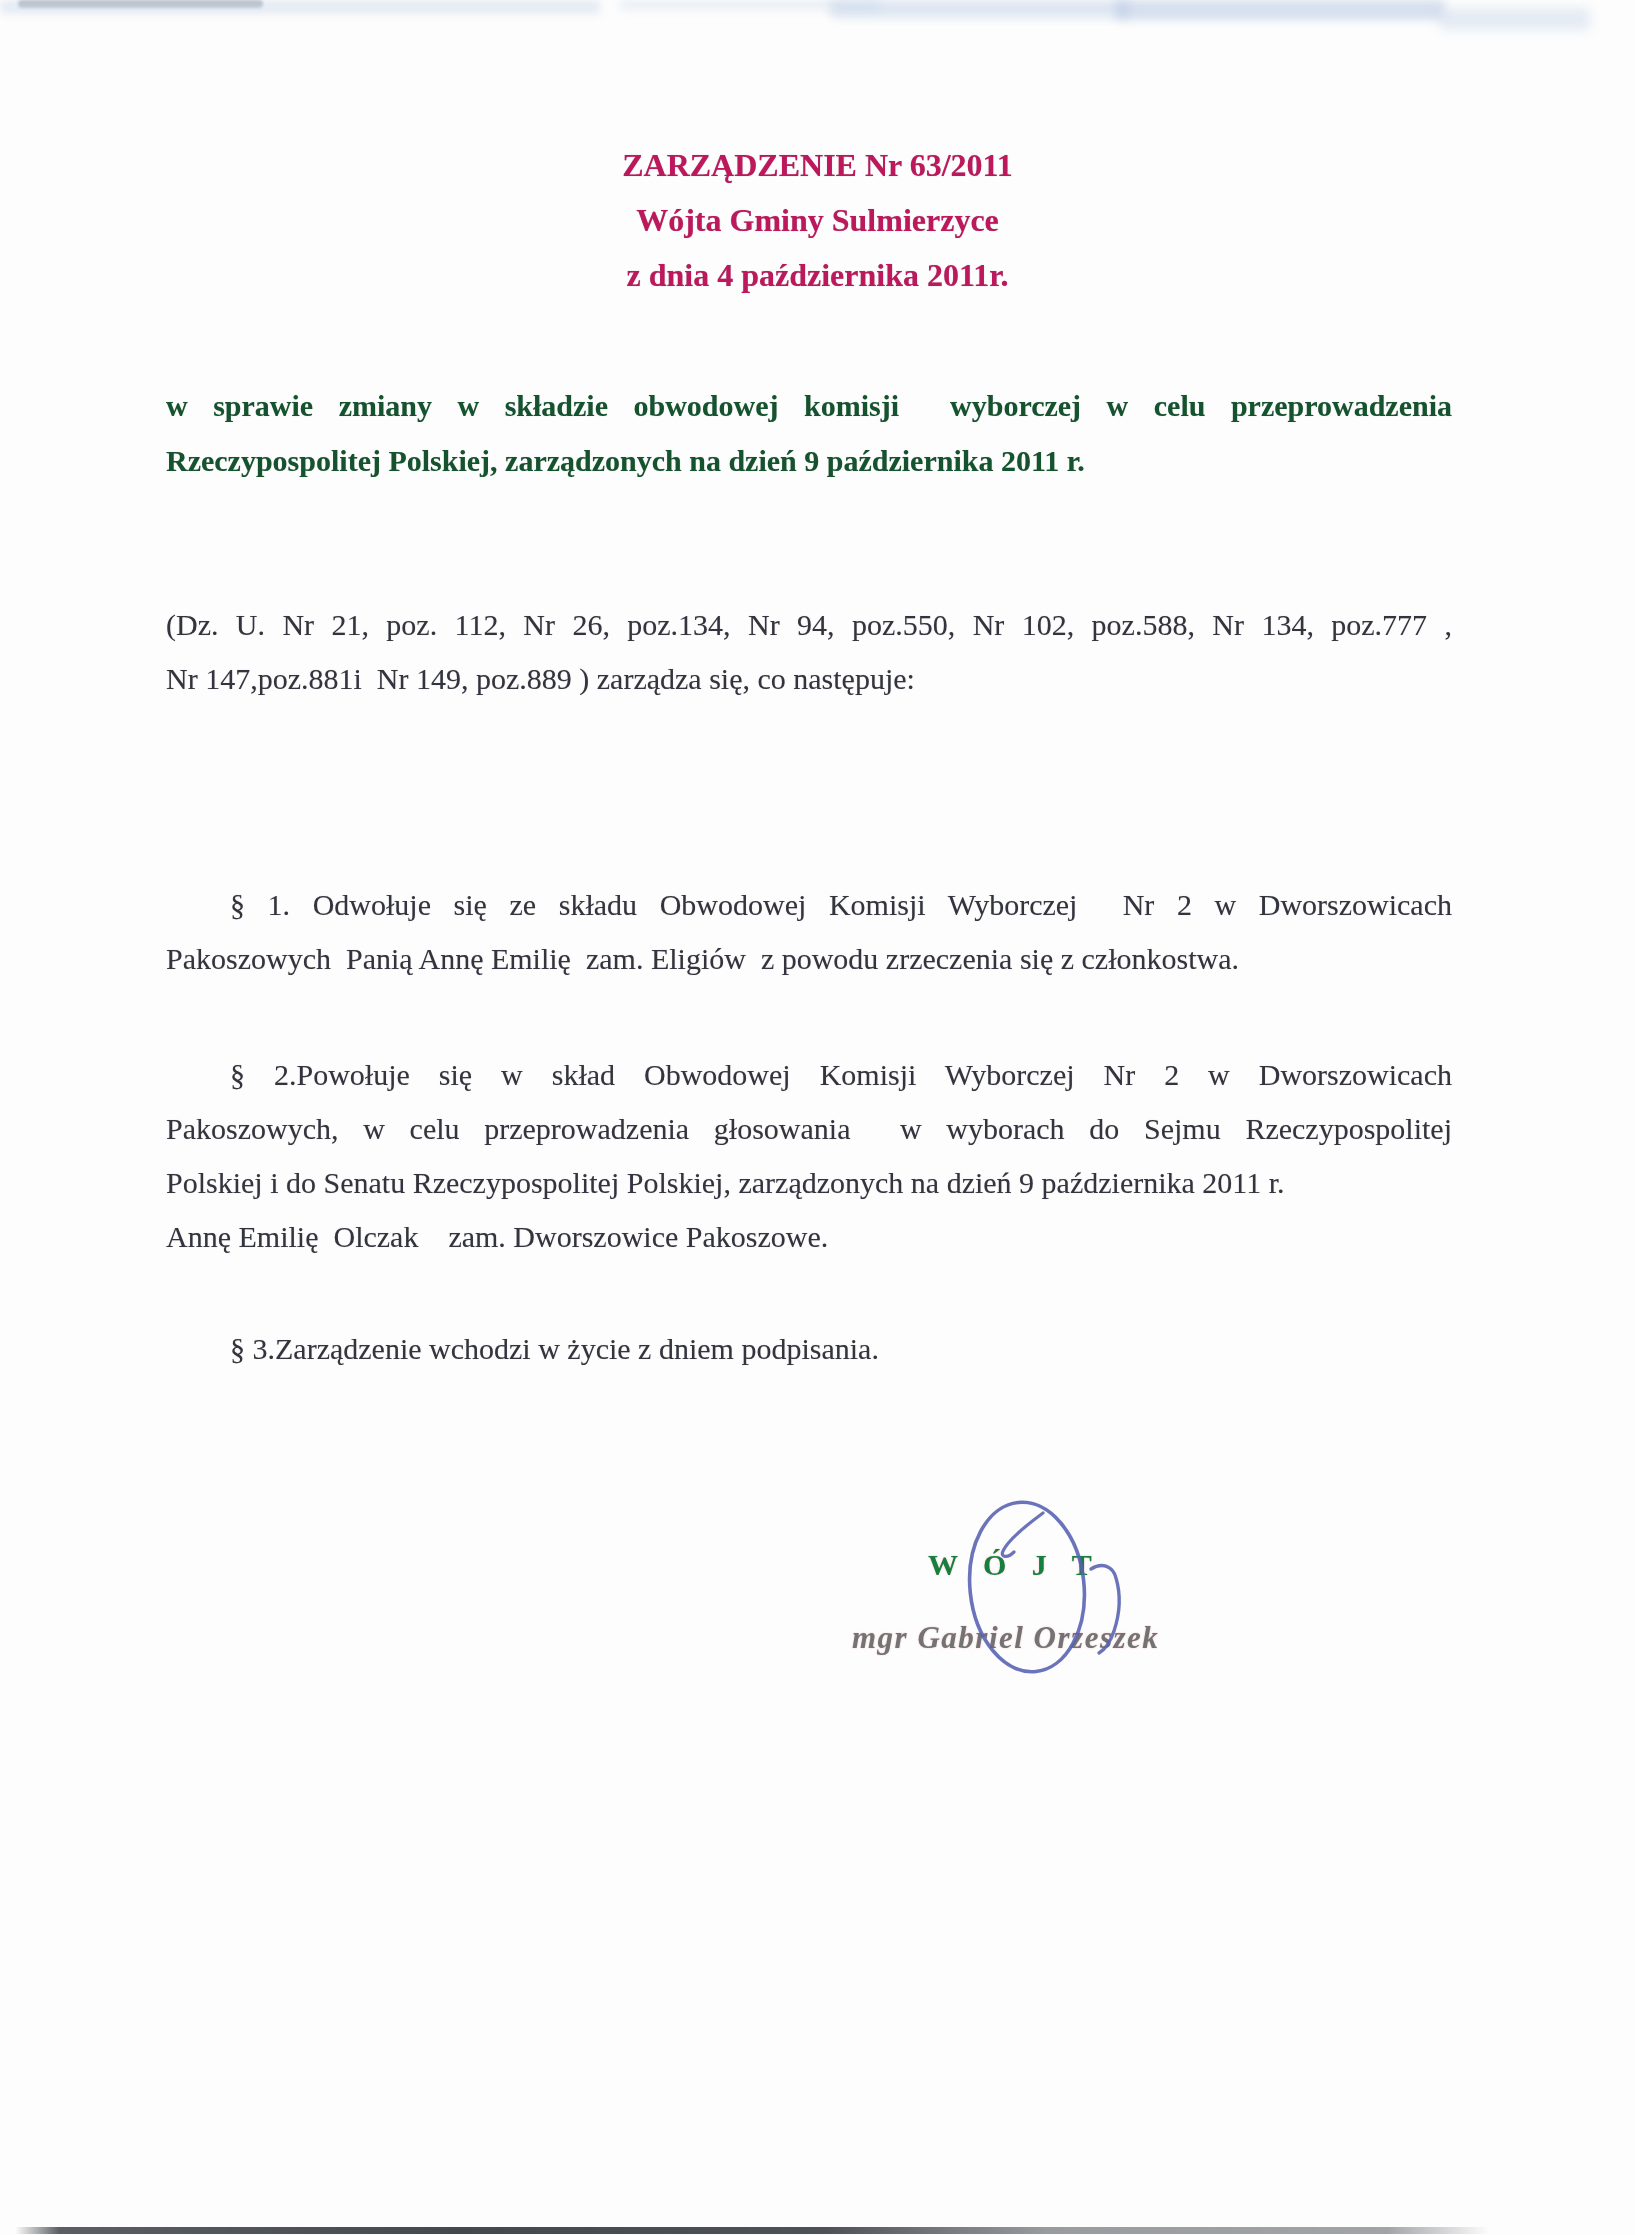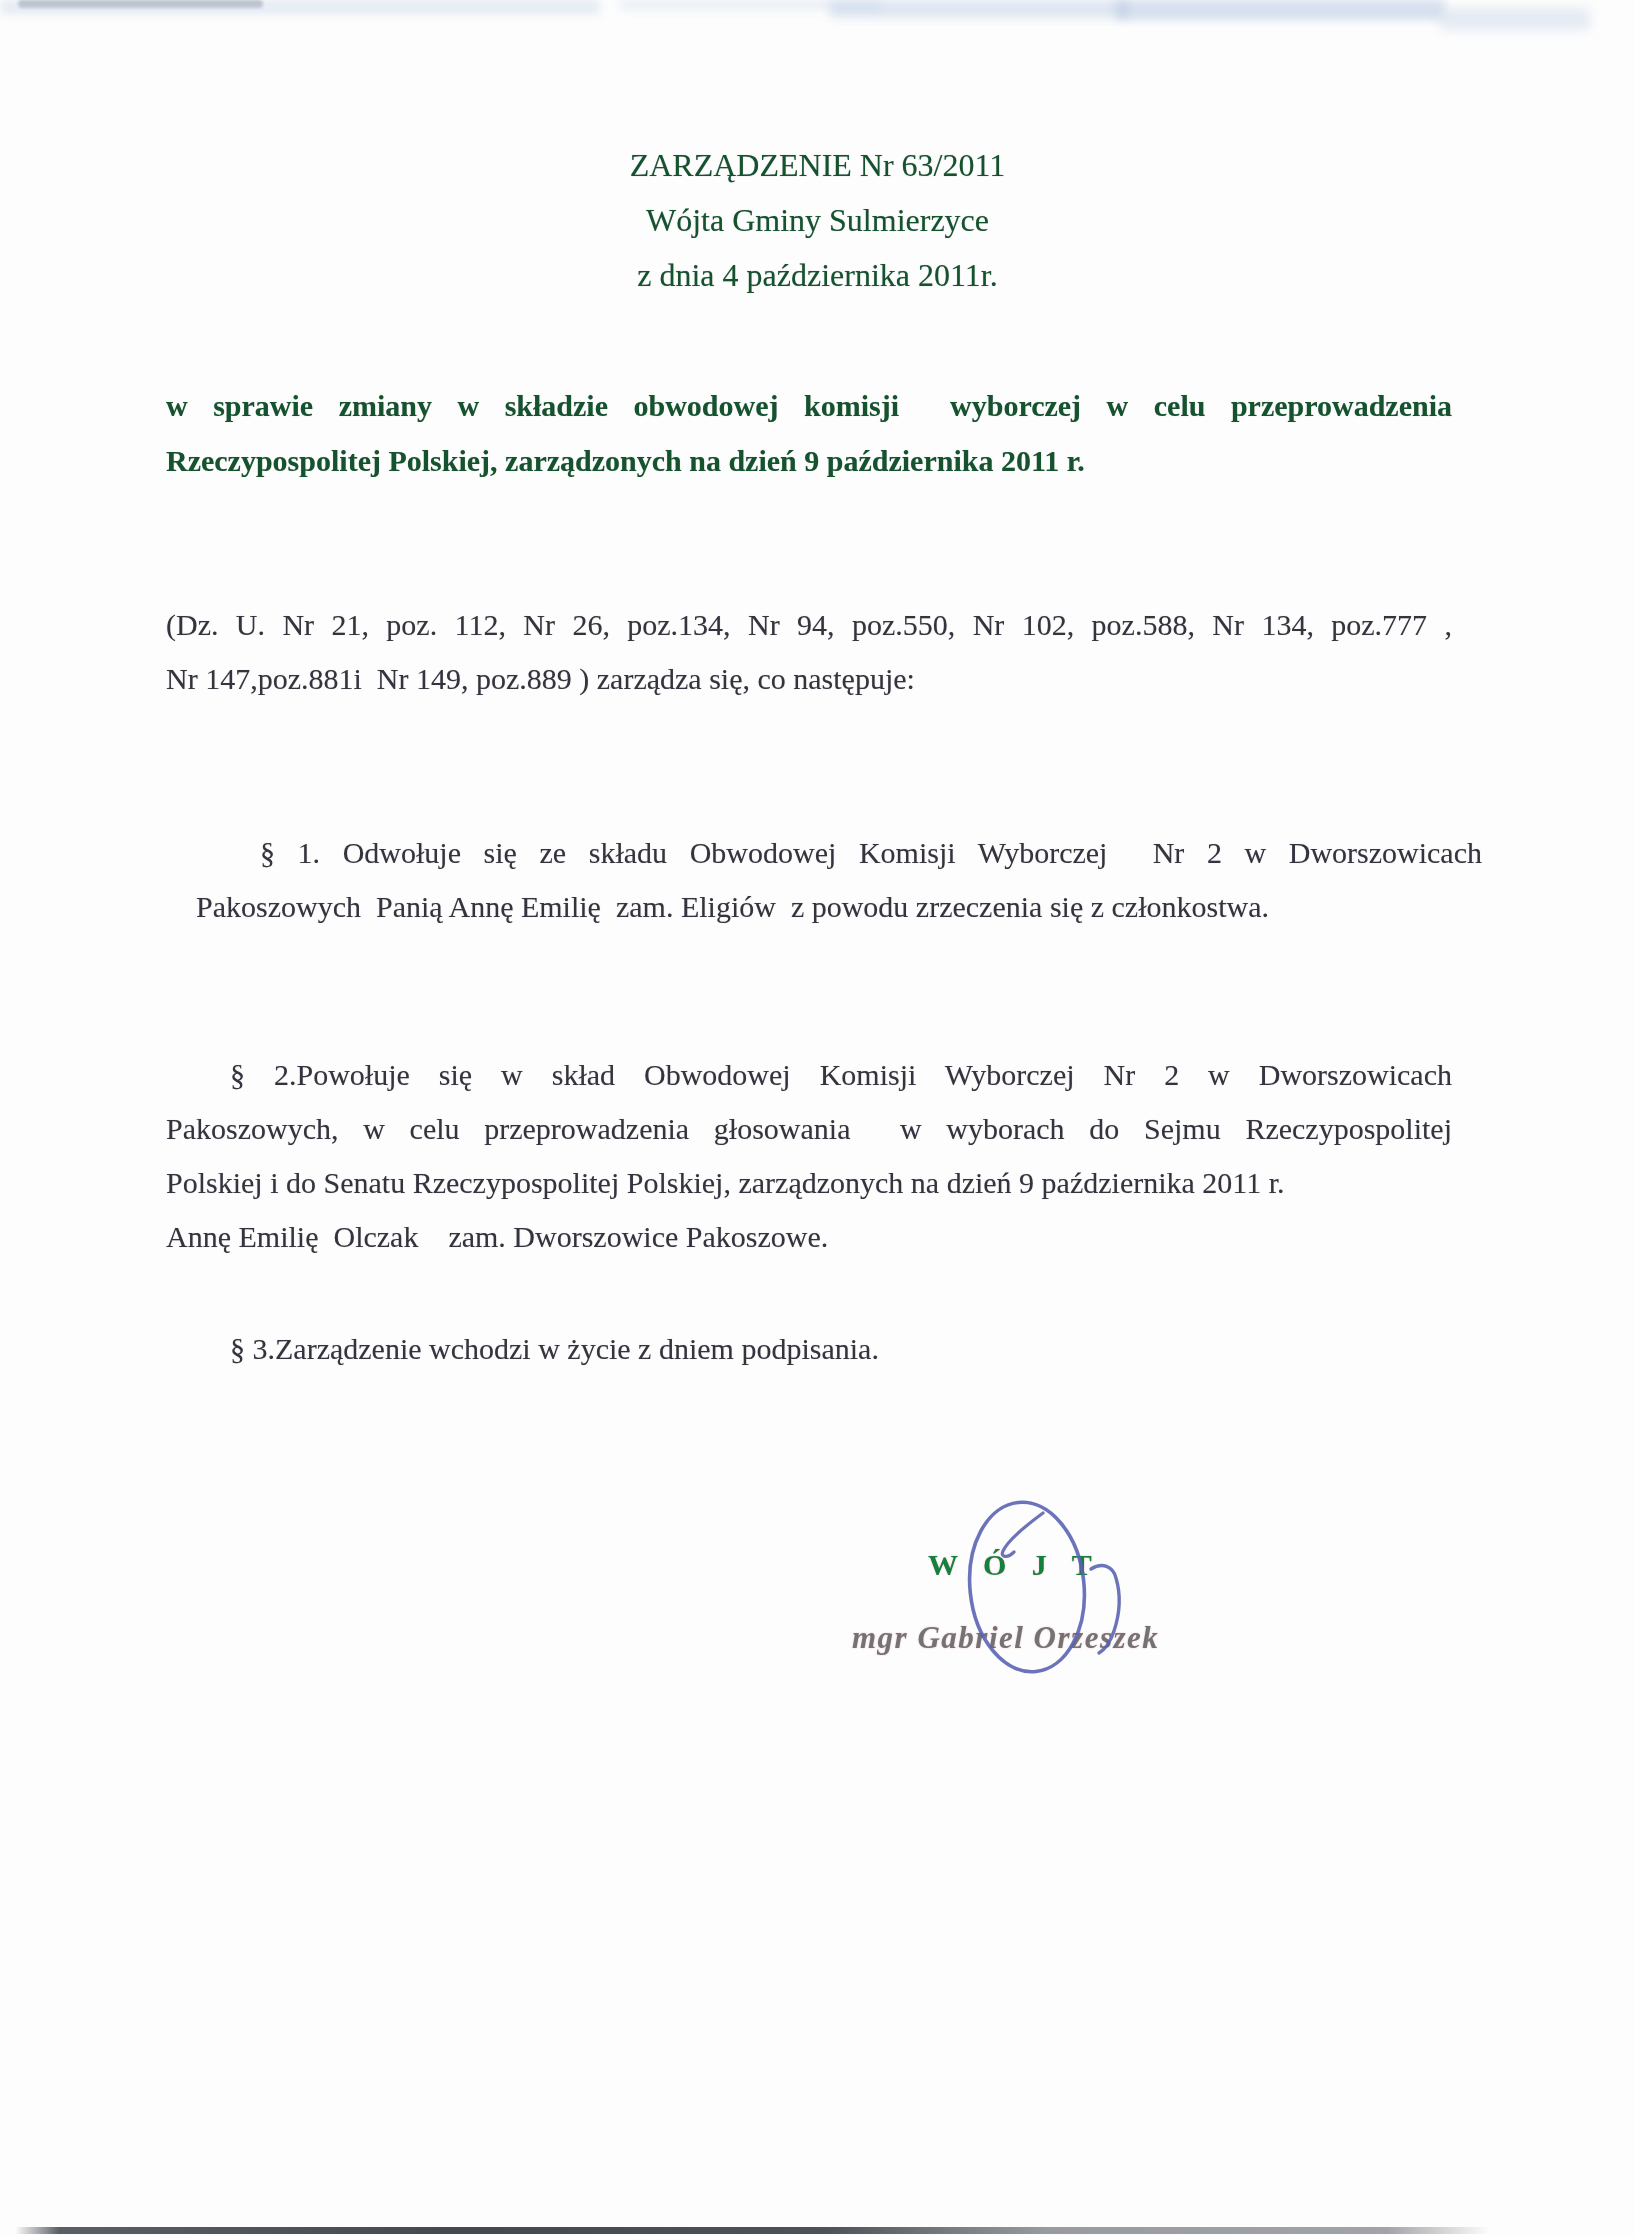--- a/index.html
+++ b/index.html
@@ -16,26 +16,26 @@
     font-size:30px;
     line-height:54px;
     text-shadow:0 0 1px rgba(40,40,60,.28);
   }
   .line{white-space:pre-wrap;}
   .jline{text-align:justify;text-align-last:justify;text-justify:inter-word;}
   .indent .line:first-child{text-indent:64px;}
 
   .title-block{
     position:absolute;top:138px;left:0;right:0;
-    text-align:center;font-weight:normal;font-size:32px;line-height:55px;
-    color:#14532d;text-shadow:0 0 1px rgba(20,20,40,.35);
+    text-align:center;font-weight:bold;font-size:32px;line-height:55px;
+    color:#be185d;text-shadow:0 0 1px rgba(20,20,40,.35);
   }
   .subject{top:378px;left:166px;width:1286px;font-weight:bold;color:#14532d;line-height:55px;}
   .legal{top:598px;left:166px;width:1286px;}
-  .par1{top:826px;left:166px;width:1286px;margin-left:30px;}
+  .par1{top:878px;left:166px;width:1286px;}
   .par2{top:1048px;left:166px;width:1286px;}
   .par3{top:1322px;left:166px;width:1286px;}
   .par3 .line:first-child{text-indent:64px;}
 
   
   .stamp-role{
     position:absolute;top:1548px;left:928px;
     font-size:30px;font-weight:bold;letter-spacing:9px;
     color:#15803d;text-shadow:0 0 2px rgba(228,100,128,.45);
     white-space:pre;

